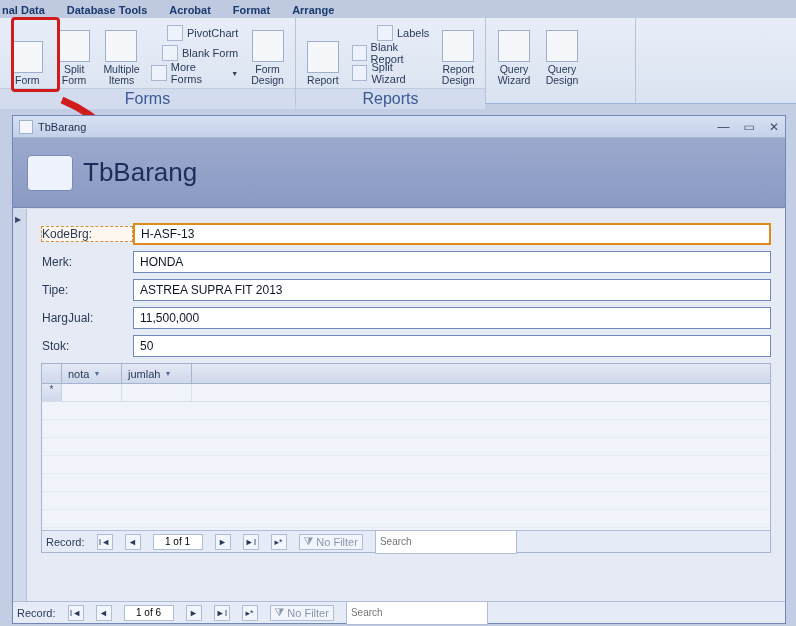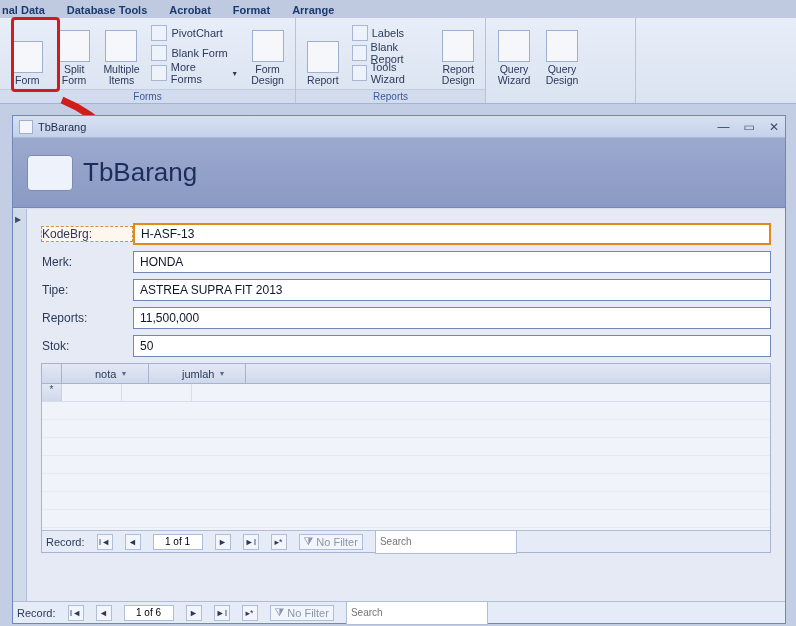--- a/index.html
+++ b/index.html
@@ -6,28 +6,28 @@
 body { background: #c3cde4; width: 796px; height: 626px; overflow: hidden; position: relative; }
 
 
 .menubar { display: flex; gap: 22px; padding: 4px 8px 2px 2px; color: #1a3a6e; background: #bfc9e0; font-size: 12px; }
 .menubar span { cursor: default; font-weight: bold; }
 
 
 .ribbon { display: flex; background: linear-gradient(#e8eef8,#dae3f1); border-bottom: 1px solid #9fb4d8; height: 86px; }
 .ribgroup { border-right: 1px solid #b5c4dc; display: flex; flex-direction: column; }
 .ribgroup .row { display: flex; align-items: flex-start; padding: 2px 4px; flex: 1; }
-.ribgroup .lbl { text-align: center; font-size: 10px; color: #3b5a95; background: #d2dcee; padding: 1px 0; border-top: 1px solid #c0cde0; }
+.ribgroup .lbl { text-align: center; font-size: 16px; color: #3b5a95; background: #d2dcee; padding: 1px 0; border-top: 1px solid #c0cde0; }
 
 .bigbtn { display: flex; flex-direction: column; align-items: center; justify-content: flex-end; padding: 2px 6px 0 6px; text-align: center; width: 48px; height: 66px; cursor: default; }
 .bigbtn .ic { width: 32px; height: 32px; margin-bottom: 2px; background: #f5f7fb; border: 1px solid #9eb0ce; }
 .bigbtn .txt { font-size: 10.5px; color: #2a3a5a; line-height: 11px; }
 .smallbtn { display: flex; align-items: center; gap: 4px; padding: 1px 4px; height: 20px; cursor: default; color: #2a3a5a; font-size: 10.5px; }
 .smallbtn .ic { width: 16px; height: 16px; background: #eef2fa; border: 1px solid #a8b8d2; }
-.stack { display: flex; flex-direction: column; justify-content: center; height: 66px; padding: 0 2px; }
+.stack { display: flex; flex-direction: column; justify-content: center; height: 66px; padding: 0 2px; align-items: flex-end; }
 
 .highlight { position: absolute; left: 11px; top: 17px; width: 49px; height: 75px; border: 3px solid #d11c1c; border-radius: 4px; pointer-events: none; }
 
 
 .arrow { position: absolute; left: 52px; top: 95px; pointer-events: none; }
 
 
 .mdi { position: absolute; left: 10px; top: 115px; right: 6px; bottom: 2px; }
 
 .formwin { position: absolute; left: 2px; top: 0; right: 4px; bottom: 0; background: #d7def0; border: 1px solid #6f88b8; }
@@ -49,21 +49,21 @@
 
 .fld { display: flex; align-items: center; margin-bottom: 6px; }
 .fld .lab { width: 92px; text-align: left; font-size: 12px; color: #2a3a5a; padding-right: 4px; border: 1px dashed transparent; }
 .fld input { flex: 1; height: 22px; padding: 0 6px; font-size: 12px; border: 1px solid #6f88b8; background: #fff; color: #0f172a; }
 .fld.first .lab { border: 1px dashed #d09040; background: #fdf7ef; }
 .fld.first input { border: 2px solid #e08a1a; outline: none; }
 
 .subgrid { margin-top: 6px; border: 1px solid #a6b4d1; background: #fff; height: 190px; position: relative; }
 .ghead { display: flex; background: linear-gradient(#e3e8f4,#cfd8eb); border-bottom: 1px solid #a6b4d1; height: 20px; }
 .ghead .sel { width: 20px; border-right: 1px solid #a6b4d1; background: linear-gradient(#e3e8f4,#cfd8eb); }
-.ghead .col { display: flex; align-items: center; padding: 0 6px; border-right: 1px solid #a6b4d1; gap: 4px; font-size: 11px; color: #2a3a5a; margin-left: 27px; }
+.ghead .col { display: flex; align-items: center; padding: 0 6px; border-right: 1px solid #a6b4d1; gap: 4px; font-size: 11px; color: #2a3a5a; }
 .ghead .col .dd { font-size: 7px; color: #556a94; }
 .grow { display: flex; height: 18px; border-bottom: 1px solid #d6deec; }
 .grow .sel { width: 20px; border-right: 1px solid #c6d0e4; background: linear-gradient(#e3e8f4,#cfd8eb); text-align: center; font-size: 10px; color: #3a4a6a; }
 .grow .cell { border-right: 1px solid #d6deec; }
 .gbody { position: absolute; top: 20px; left: 0; right: 0; bottom: 22px; overflow: hidden; background: repeating-linear-gradient(#f0f3fa 0, #f0f3fa 17px, #e6eaf5 17px, #e6eaf5 18px); }
 
 .recnav { position: absolute; bottom: 0; left: 0; right: 0; height: 22px; background: #e6ecf7; border-top: 1px solid #b0bdd6; display: flex; align-items: center; gap: 12px; padding: 0 4px; font-size: 11px; color: #2a3a5a; }
 .recnav .btn { width: 16px; text-align: center; border: 1px solid #b0bdd6; background: #f2f5fb; height: 16px; line-height: 14px; cursor: default; font-size: 9px; }
 .recnav input.pos { width: 50px; height: 16px; border: 1px solid #b0bdd6; text-align: center; font-size: 10px; }
 .recnav .filt { display: flex; align-items: center; gap: 3px; border: 1px solid #b0bdd6; padding: 0 4px; height: 16px; background: #f2f5fb; color: #8a96ac; }
@@ -133,21 +133,21 @@
         <div class="smallbtn">
             <div class="ic"></div>
             <span>Labels</span>
           </div>
         <div class="smallbtn">
             <div class="ic"></div>
             <span>Blank Report</span>
           </div>
         <div class="smallbtn">
             <div class="ic"></div>
-            <span>Tools Wizard</span>
+            <span>Split Wizard</span>
           </div>
       </div>
       <div class="bigbtn">
           <div class="ic"></div>
           <div class="txt" style="white-space:pre">Report
 Design</div>
         </div>
     </div>
     <div class="lbl">Reports</div>
   </div>
@@ -203,21 +203,21 @@
         </div>
         <div class="fld">
           <div class="lab">Merk:</div>
           <input value="HONDA" style="">
         </div>
         <div class="fld">
           <div class="lab">Tipe:</div>
           <input value="ASTREA SUPRA FIT 2013" style="">
         </div>
         <div class="fld">
-          <div class="lab">Reports:</div>
+          <div class="lab">HargJual:</div>
           <input value="11,500,000" style="">
         </div>
         <div class="fld">
           <div class="lab">Stok:</div>
           <input value="50" style="">
         </div>
 
         <div class="subgrid">
           <div class="ghead">
             <div class="sel"></div>

